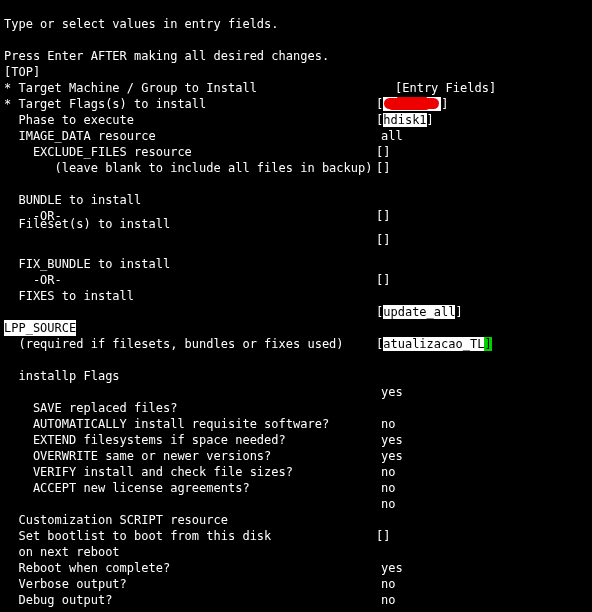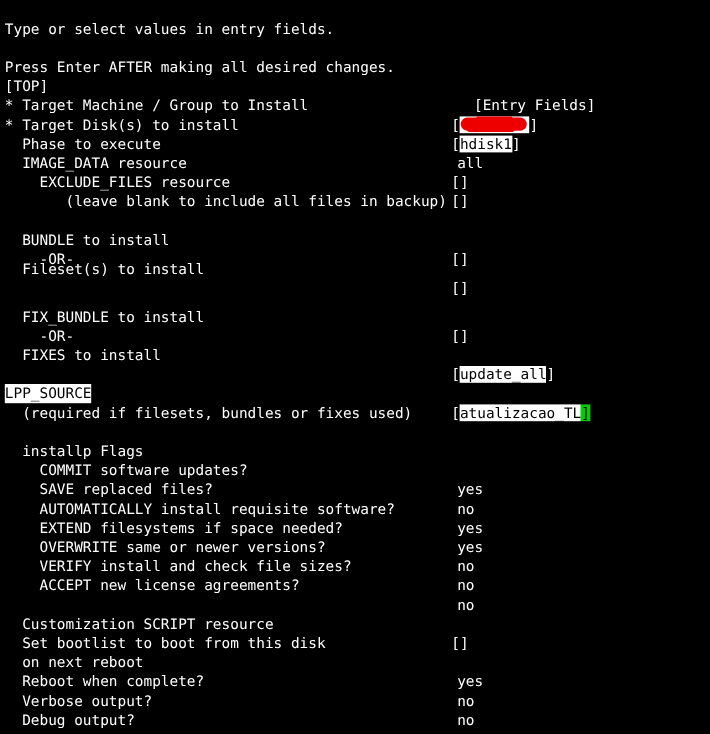--- a/index.html
+++ b/index.html
@@ -104,21 +104,21 @@
     <span class="label">[TOP]</span>
     <span class="value col-entry">[Entry Fields]</span>
   </div>
 
   <div class="row" style="top:64px;">
     <span class="label">* Target Machine / Group to Install</span>
     <span class="value col-field"><span>[</span><span class="redact-box"><span class="redact-ink"></span><span class="redact-ink2"></span><span class="redact-ink3"></span></span><span>]</span></span>
   </div>
 
   <div class="row" style="top:80px;">
-    <span class="label">* Target Disk(s) to install</span>
+    <span class="label">* Target Flags(s) to install</span>
     <span class="value col-field">[<span class="hl">hdisk1</span>]</span>
   </div>
 
   <div class="row" style="top:96px;">
     <span class="label">  Phase to execute</span>
     <span class="value col-plain">all</span>
   </div>
 
   <div class="row" style="top:112px;">
     <span class="label">  IMAGE_DATA resource</span>
@@ -169,21 +169,20 @@
 
   <div class="row" style="top:320px;">
     <span class="label">  (required if filesets, bundles or fixes used)</span>
   </div>
 
   <div class="row" style="top:352px;padding-left:31px;">
     <span class="label">  installp Flags</span>
   </div>
 
   <div class="row" style="top:368px;">
-    <span class="label">    COMMIT software updates?</span>
     <span class="value col-plain">yes</span>
   </div>
   <div class="row" style="top:384px;padding-left:32px;">
     <span class="label">    SAVE replaced files?</span>
     <span class="value col-plain">no</span>
   </div>
   <div class="row" style="top:400px;">
     <span class="label">    AUTOMATICALLY install requisite software?</span>
     <span class="value col-plain">yes</span>
   </div>

